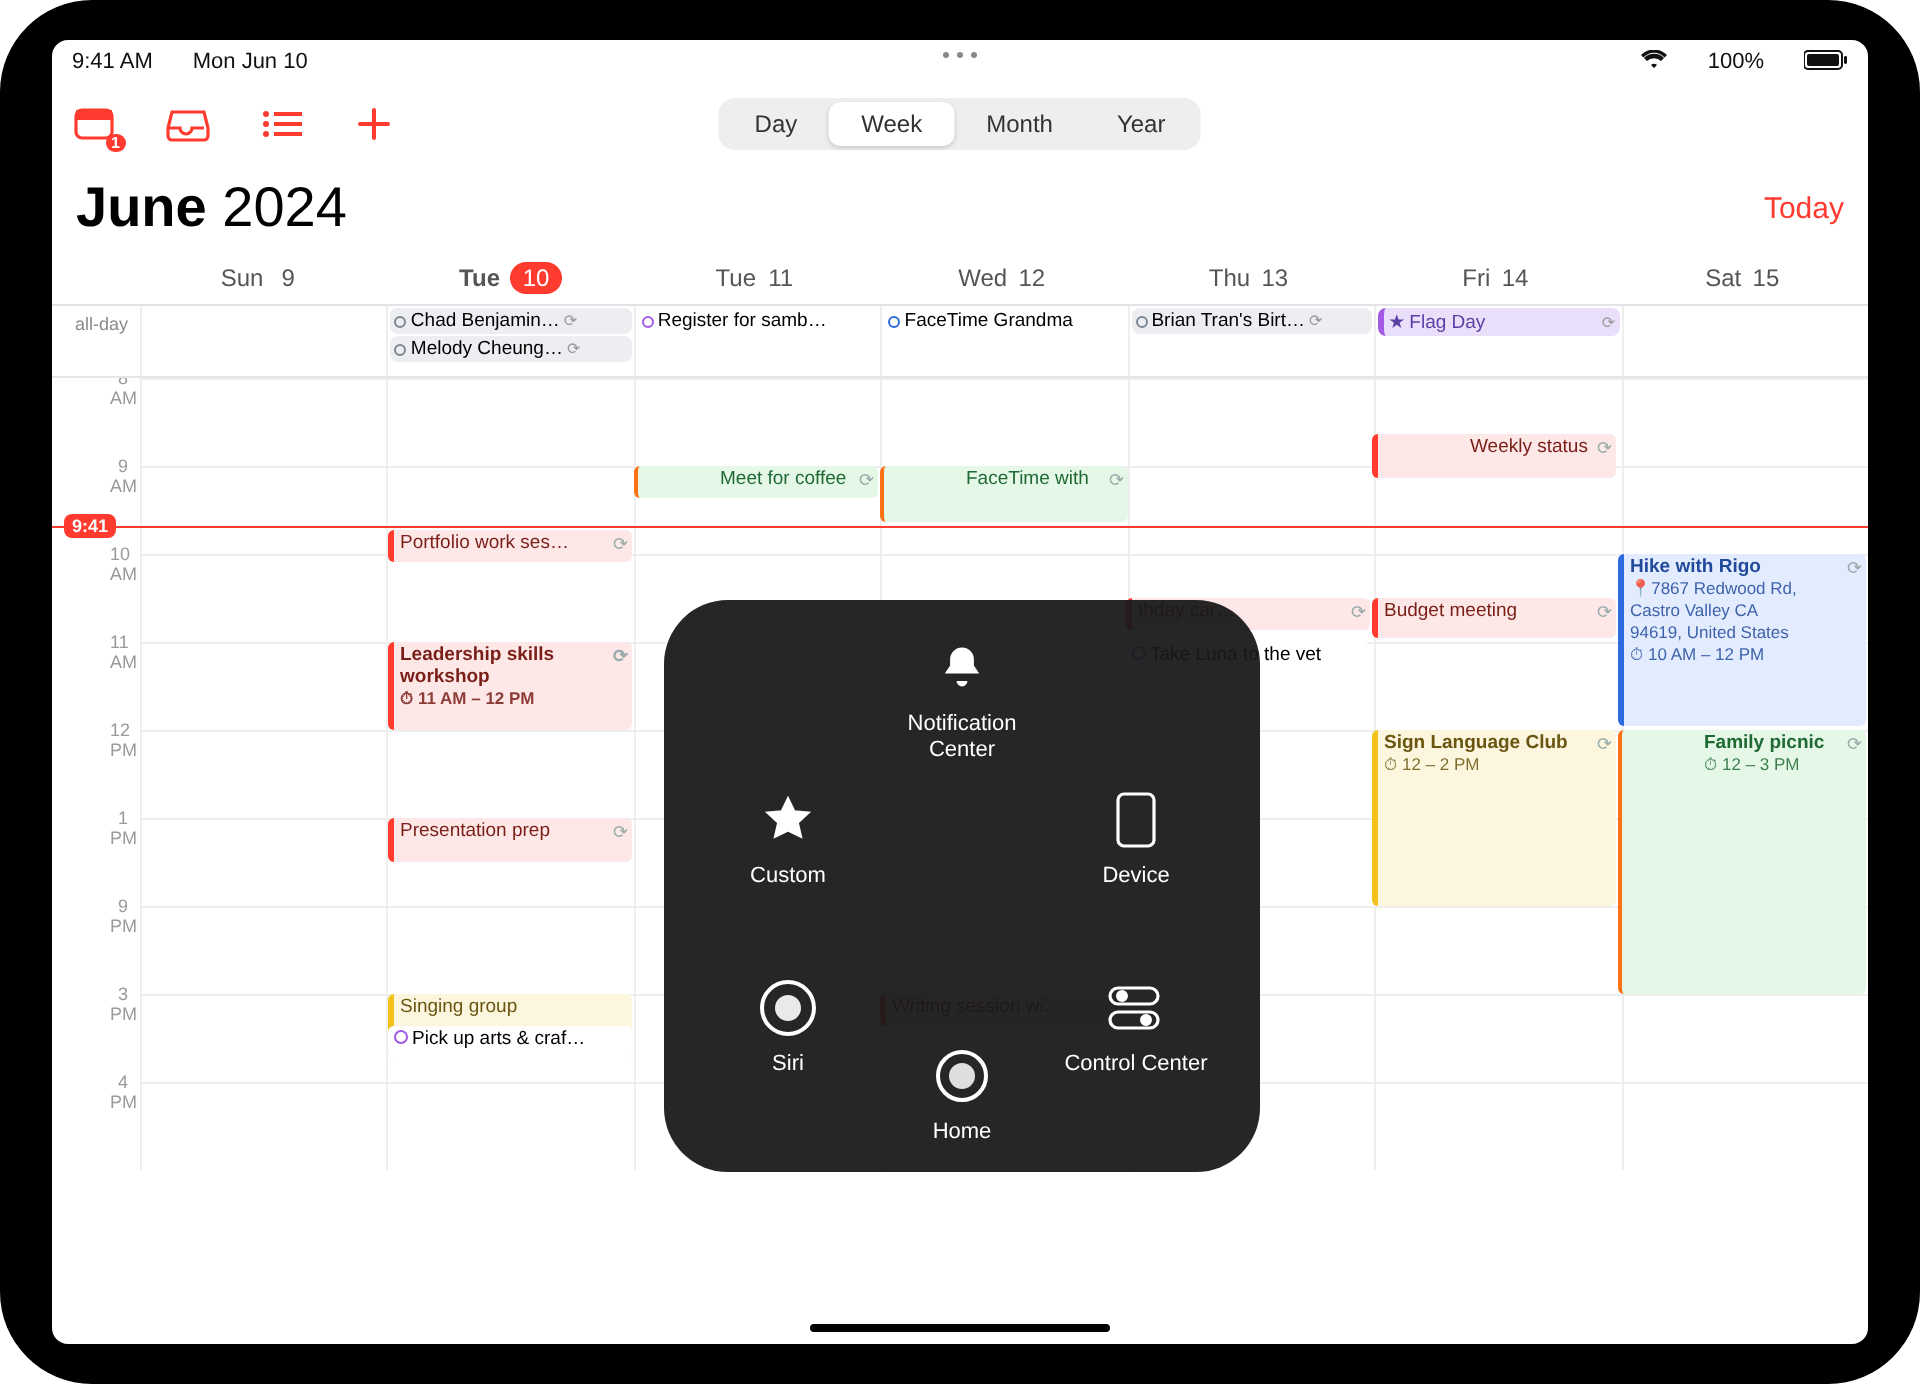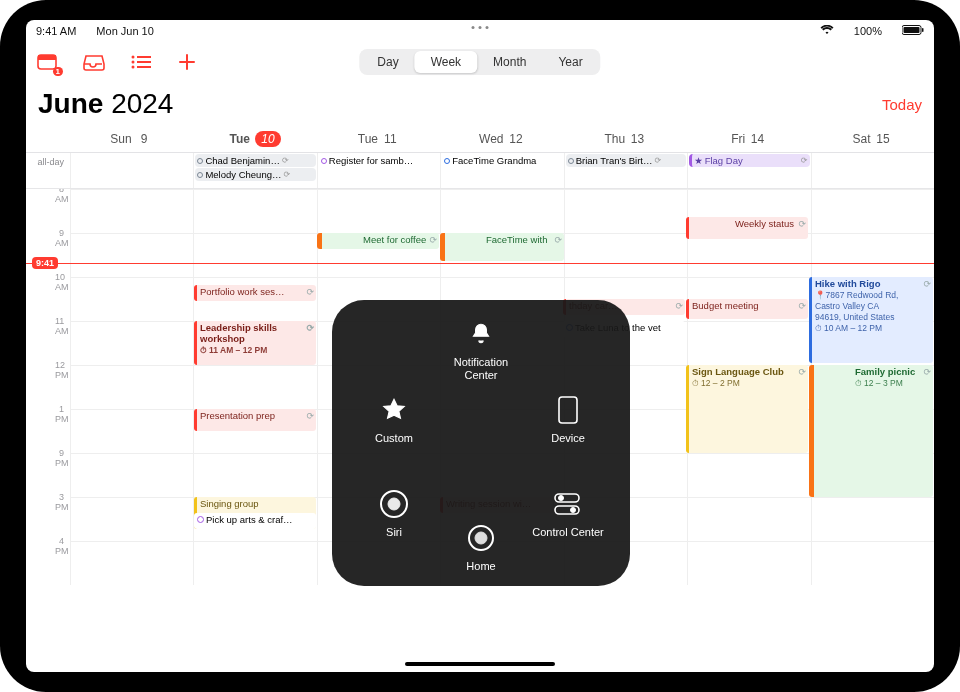--- a/index.html
+++ b/index.html
@@ -26,21 +26,21 @@
   
   .title-row { display:flex; align-items:center; padding: 6px 12px 8px; }
   .month-title { font-size: 28px; font-weight: 700; }
   .month-title .year { font-weight: 400; }
   .today-link { margin-left:auto; color:#ff3b30; font-size:15px; font-weight:500; }
 
   
   .day-header { display:grid; grid-template-columns: 44px repeat(7,1fr); border-bottom:1px solid #e3e3e6; }
   .day-header .cell { text-align:center; font-size:12px; color:#555; padding:4px 0 6px; }
   .day-header .cell .num { display:inline-block; min-width:18px; }
-  .day-header .today-dot { background:#ff3b30;color:#fff;border-radius:9px;padding:1px 6px; margin-left:2px;font-style:italic;}
+  .day-header .today-dot { background:#ff3b30;color:#fff;border-radius:9px;padding:1px 6px; margin-left:2px;}
 
   
   .allday { display:grid; grid-template-columns:44px repeat(7,1fr); border-bottom:1px solid #e6e6e8; min-height:36px; font-size:9.5px; }
   .allday .label { font-size:9px;color:#8a8a8e;text-align:right;padding:4px 6px 0 0;}
   .allday .col { border-left:1px solid #eee; padding:1px; }
   .pill { border-radius:4px; padding:1px 2px; display:flex; align-items:center; gap:2px; margin-bottom:1px; white-space:nowrap; overflow:hidden; font-size:9.5px;}
   .pill .dot{width:6px;height:6px;border-radius:50%;border:1.5px solid;flex:none;}
   .pill.gray{background:#eceef1;} .pill.gray .dot{border-color:#7b8794;}
   .pill.blue-o .dot{border-color:#2d6cdf;}
   .pill.purple-fill{background:#eadffa;color:#5b3fa5;border-left:3px solid #a259e4;}
@@ -50,21 +50,21 @@
   
   .grid-scroll { position:relative; height: calc(100% - 22px - 40px - 44px - 24px - 42px); overflow:hidden;}
   .time-grid { display:grid; grid-template-columns:44px repeat(7,1fr); position:relative; }
   .hour-label { font-size:9px;color:#9a9a9e;text-align:right;padding-right:6px; height:44px; position:relative; top:-5px;padding-left:29px;}
   .hour-cell { border-left:1px solid #eee;border-top:1px solid #eee;height:44px; }
 
   
   .evt { position:absolute; font-size:9.5px; border-radius:3px; padding:2px 3px; overflow:hidden; line-height:1.15; }
   .evt .t { font-size:8.5px; opacity:.85;}
   .evt.red { background:#fde8e7;border-left:3px solid #ff3b30;color:#7a1e18;}
-  .evt.green { background:#e5f7e7;border-left:5px solid #f97316;color:#1f6a33;padding-left:41px;}
+  .evt.green { background:#e5f7e7;border-left:2px solid #f97316;color:#1f6a33;padding-left:41px;}
   .evt.yellow{ background:#fdf6de;border-left:3px solid #f2c21a;color:#6a5610;}
   .evt.blue  { background:#e3ecff;border-left:3px solid #2d6cdf;color:#214a9b;}
   .evt .link{position:absolute;top:2px;right:2px;color:#9aa;font-size:9px;}
 
   
   .now-line { position:absolute; left:0; right:0; height:0; border-top:1.5px solid #ff3b30;}
   .now-pill { position:absolute; left:6px; background:#ff3b30;color:#fff;border-radius:4px;font-size:9px;padding:1px 4px;font-weight:600; transform:translateY(-50%);}
 
   
   .atouch { position:absolute; width:298px; height:286px; background:rgba(24,24,24,.94); border-radius:32px; left:306px; top:280px; color:#fff; font-size:11px; }
@@ -278,21 +278,21 @@
           <div class="hour-cell"></div>
           <div class="hour-cell"></div>
           <div class="hour-cell"></div>
           <div class="hour-cell"></div>
           <div class="hour-cell"></div>
     </div>
 
     <div class="now-line" style="top:74px;"></div>
     <div class="now-pill" style="top:74px;">9:41</div>
 
-    <div class="evt red" style="left:168px;width:122px;top:96px;height:16px;"><span>Portfolio work ses…</span><span class="link">⟳</span></div>
+    <div class="evt red" style="left:168px;width:122px;top:76px;height:16px;"><span>Portfolio work ses…</span><span class="link">⟳</span></div>
     <div class="evt red" style="left:168px;width:122px;top:132px;height:44px;font-weight:bold;"><b>Leadership skills workshop</b><br><span class="t">⏱ <span>11 AM – 12 PM</span></span><span class="link">⟳</span></div>
     <div class="evt red" style="left:168px;width:122px;top:220px;height:22px;"><span>Presentation prep</span><span class="link">⟳</span></div>
     <div class="evt yellow" style="left:168px;width:122px;top:308px;height:32px;"><span>Singing group</span></div>
     <div class="evt" style="left:168px;width:122px;top:324px;height:16px;background:#fff;border:none;"><span style="display:inline-block;width:7px;height:7px;border:1.5px solid #a259e4;border-radius:50%;margin-right:2px;"></span><span>Pick up arts &amp; craf…</span></div>
 
     <div class="evt green" style="left:291px;width:122px;top:44px;height:16px;"><span>Meet for coffee</span><span class="link">⟳</span></div>
 
     <div class="evt green" style="left:414px;width:124px;top:44px;height:28px;"><span>FaceTime with</span><span class="link">⟳</span></div>
     <div class="evt red" style="left:414px;width:122px;top:308px;height:16px;"><span>Writing session wi…</span><span class="link">⟳</span></div>
 

